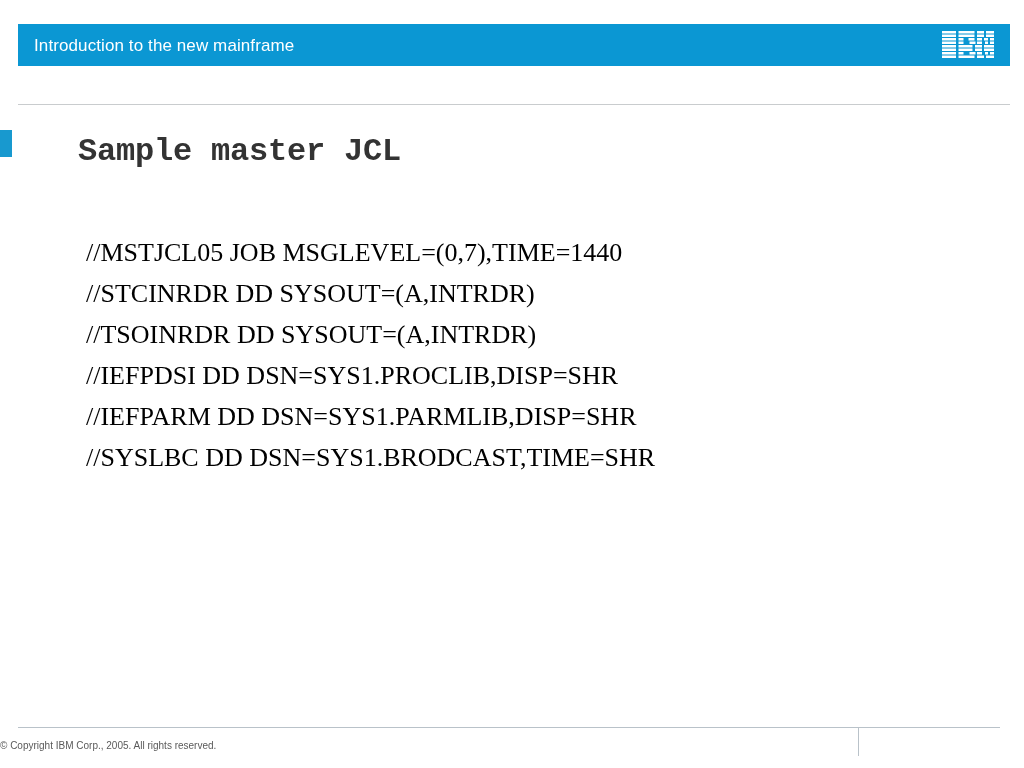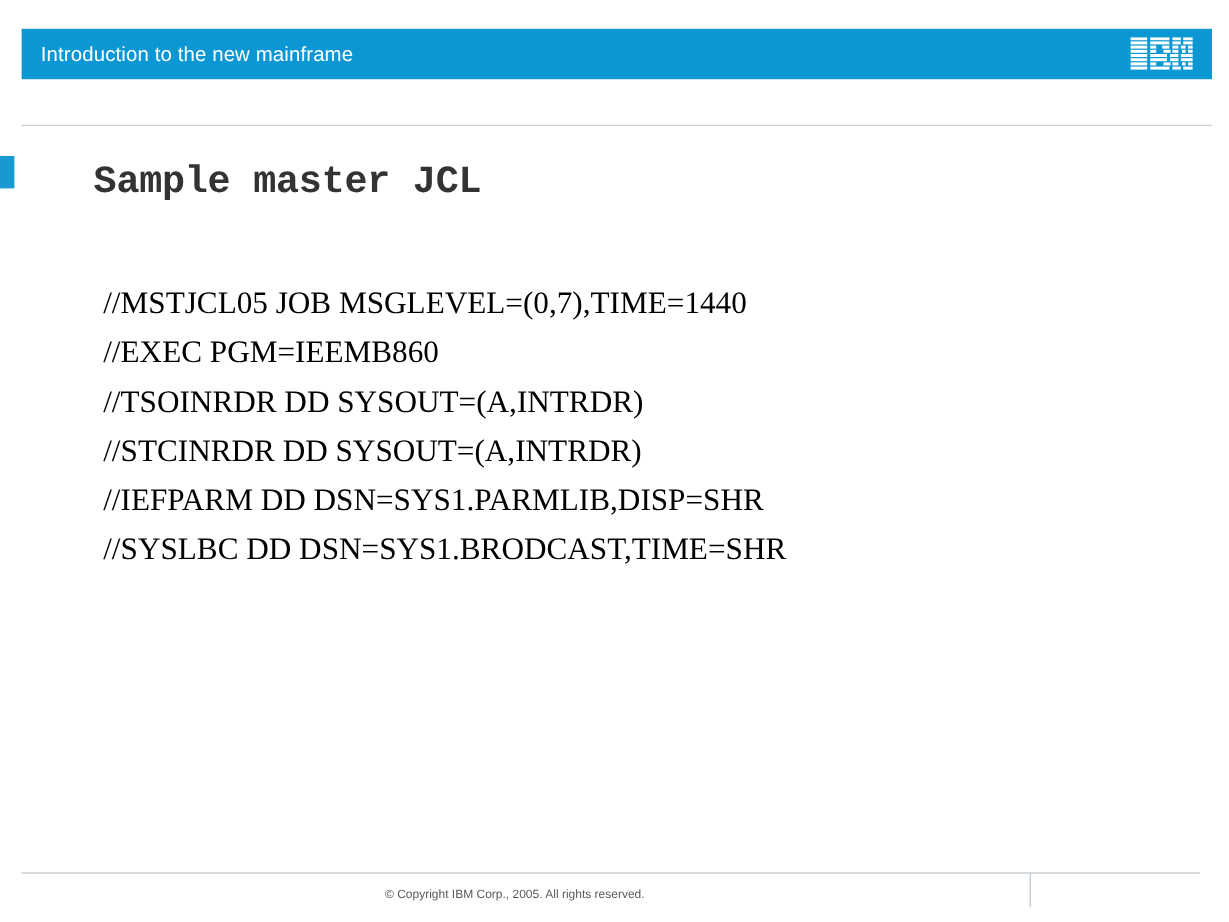--- a/index.html
+++ b/index.html
@@ -124,21 +124,20 @@
     top: 724px;
     width: 1px;
     height: 28px;
     background: #b9c2c9;
   }
   .footer-text {
     position: absolute;
     left: 0px;
     top: 735px;
     width: 858px;
-    text-align: center;
     font-family: "Liberation Sans", sans-serif;
     font-size: 10px;
     color: #5a5a5a;
     line-height: 14px;
     white-space: nowrap;
   }
 </style>
 </head>
 <body>
 
@@ -200,23 +199,23 @@
   </div>
 
   <div class="title-rule"></div>
 
   <div class="accent-tab"></div>
 
   <h1 class="slide-title">Sample master JCL</h1>
 
   <div class="jcl-block">
     <div class="jcl-line">//MSTJCL05 JOB MSGLEVEL=(0,7),TIME=1440</div>
-    <div class="jcl-line">//EXEC PGM=IEEMB860</div>
+    <div class="jcl-line">//STCINRDR DD SYSOUT=(A,INTRDR)</div>
     <div class="jcl-line">//TSOINRDR DD SYSOUT=(A,INTRDR)</div>
-    <div class="jcl-line">//STCINRDR DD SYSOUT=(A,INTRDR)</div>
+    <div class="jcl-line">//IEFPDSI DD DSN=SYS1.PROCLIB,DISP=SHR</div>
     <div class="jcl-line">//IEFPARM DD DSN=SYS1.PARMLIB,DISP=SHR</div>
     <div class="jcl-line">//SYSLBC DD DSN=SYS1.BRODCAST,TIME=SHR</div>
   </div>
 
   <div class="footer-rule"></div>
   <div class="footer-divider"></div>
   <div class="footer-text">© Copyright IBM Corp., 2005. All rights reserved.</div>
 
 </div>
 

